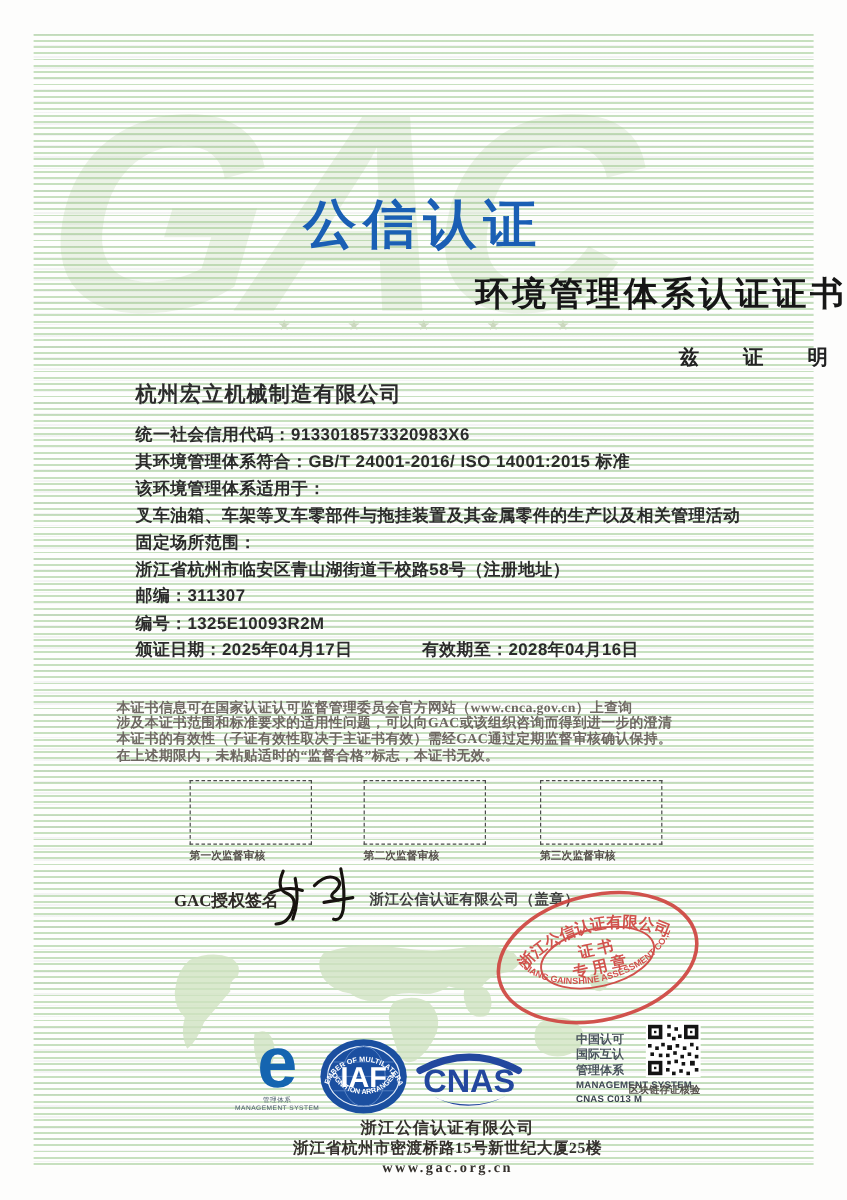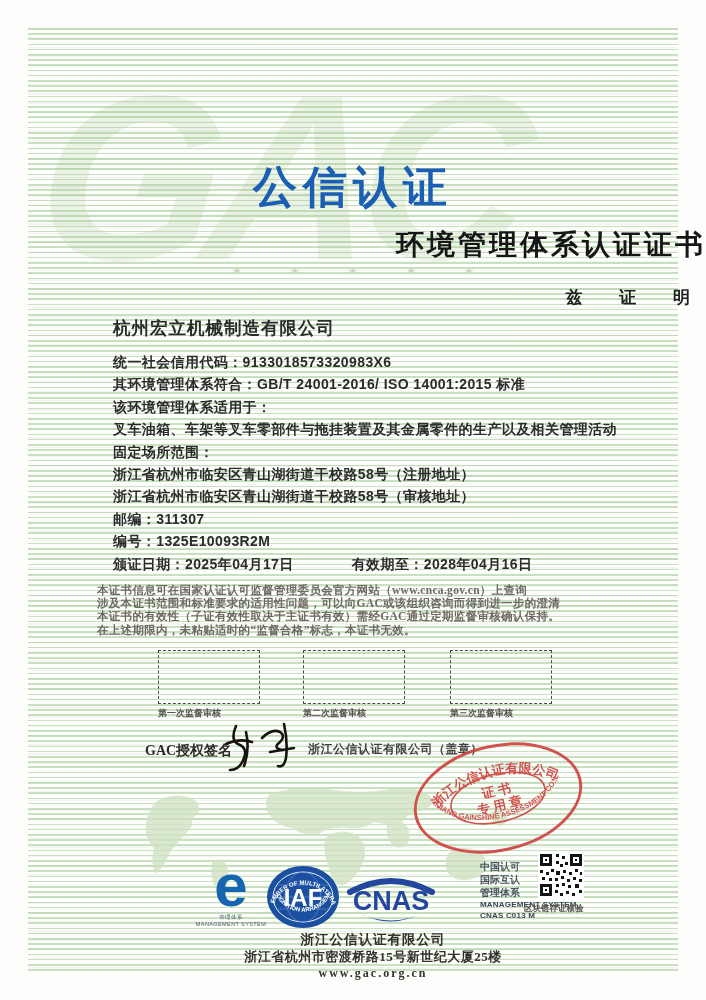--- a/index.html
+++ b/index.html
@@ -105,21 +105,20 @@
   <div class="abs attest">兹 证 明</div>
 
   <div class="abs body-block">
     <div class="company">杭州宏立机械制造有限公司</div>
     <div class="fline">统一社会信用代码：9133018573320983X6</div>
     <div class="fline">其环境管理体系符合：GB/T 24001-2016/ ISO 14001:2015 标准</div>
     <div class="fline">该环境管理体系适用于：</div>
     <div class="fline">叉车油箱、车架等叉车零部件与拖挂装置及其金属零件的生产以及相关管理活动</div>
     <div class="fline">固定场所范围：</div>
     <div class="fline">浙江省杭州市临安区青山湖街道干校路58号（注册地址）</div>
-    <div class="fline">浙江省杭州市临安区青山湖街道干校路58号（审核地址）</div>
     <div class="fline">邮编：311307</div>
     <div class="fline">编号：1325E10093R2M</div>
     <div class="fline dates">
       <span>颁证日期：2025年04月17日</span><span class="sep"></span><span>有效期至：2028年04月16日</span>
     </div>
   </div>
 
   <div class="abs notes">
     <div>本证书信息可在国家认证认可监督管理委员会官方网站（www.cnca.gov.cn）上查询</div>
     <div>涉及本证书范围和标准要求的适用性问题，可以向GAC或该组织咨询而得到进一步的澄清</div>

